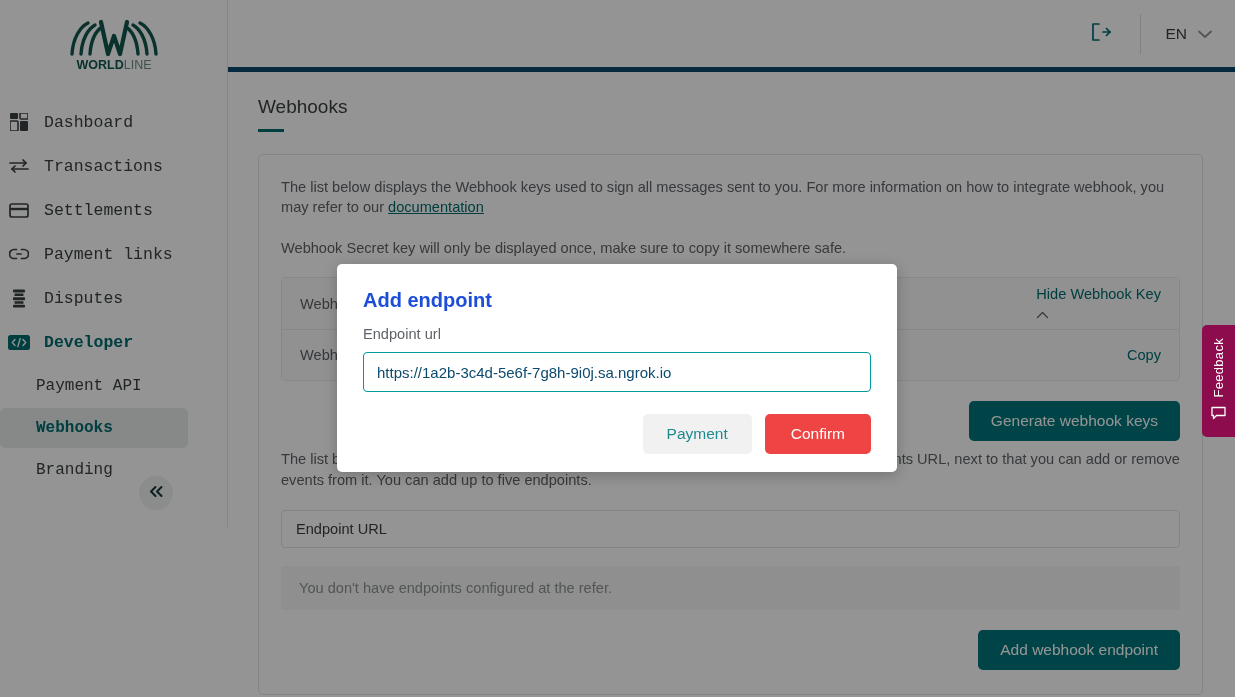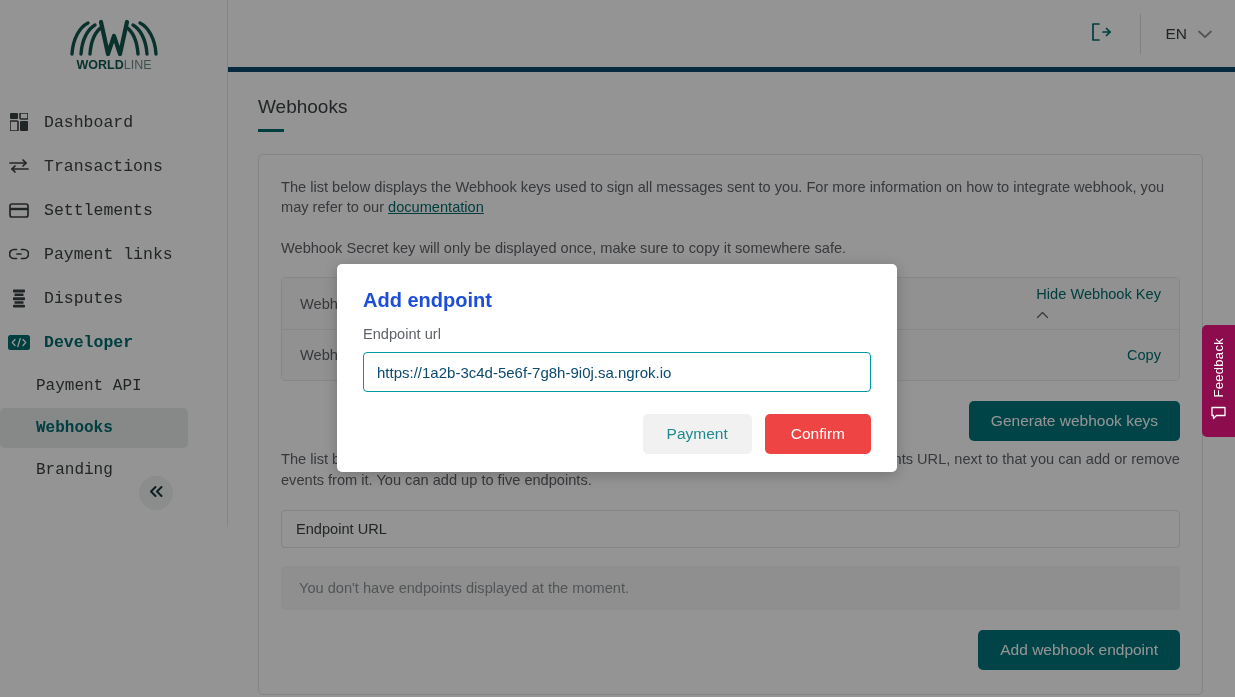--- a/index.html
+++ b/index.html
@@ -318,21 +318,21 @@
       <div class="row-right">
         <button class="btn btn-primary">Generate webhook keys</button>
       </div>
 
       <p class="para third">The list below shows all webhooks endpoints you have configured. You can also edit an endpoints URL, next to that you can add or remove events from it. You can add up to five endpoints.</p>
 
       <div class="ep-head">
         <span>Endpoint URL</span>
       </div>
       <div class="ep-empty">
-        <span>You don't have endpoints displayed at the moment.</span>
+        <span>You don't have endpoints configured at the refer.</span>
       </div>
 
       <div class="row-right">
         <button class="btn btn-primary">Add webhook endpoint</button>
       </div>
     </section>
   </main>
 
   <div class="overlay"></div>
 

